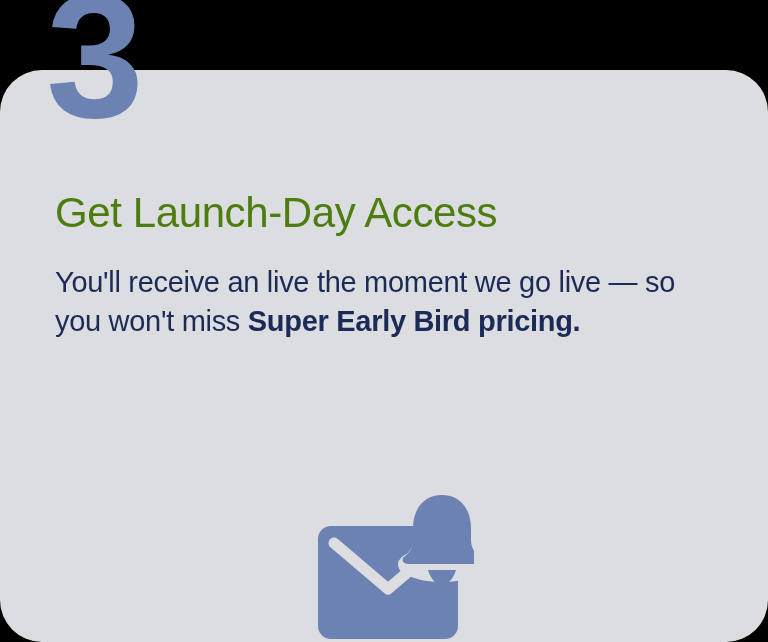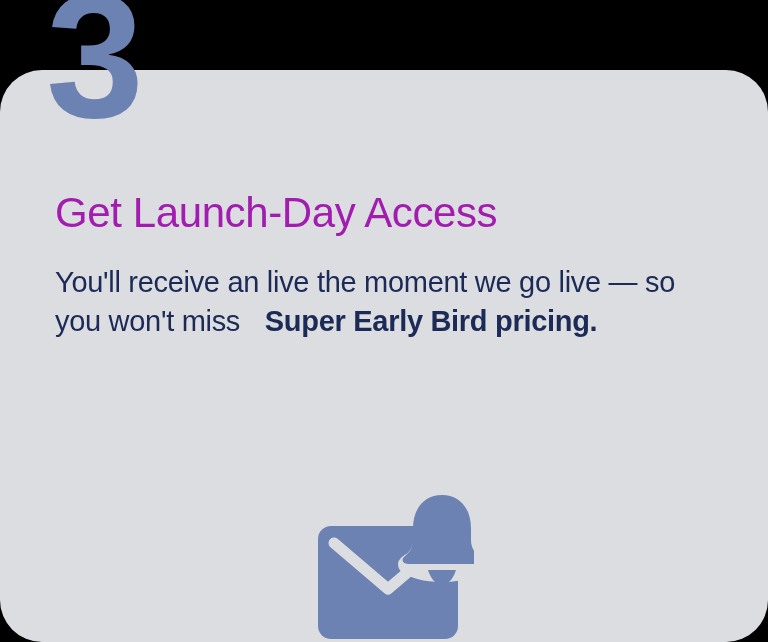--- a/index.html
+++ b/index.html
@@ -55,39 +55,38 @@
     width: 650px;
   }
 
   .card-title {
     margin: 0;
     font-family: "Liberation Sans", sans-serif;
     font-size: 42px;
     font-weight: normal;
     line-height: 46px;
     letter-spacing: -0.4px;
-    color: #a21caf;
+    color: #4d7c0f;
     white-space: nowrap;
   }
 
   .card-body {
     margin: 0;
     margin-top: 27px;
     width: 625px;
     font-family: "Liberation Sans", sans-serif;
     font-size: 29px;
     font-weight: normal;
     line-height: 39px;
     letter-spacing: -0.3px;
     color: #1b2a56;
   }
 
   .card-body .em {
     font-weight: bold;
-    margin-left: 17px;
   }
 
   
   .icon-wrap {
     position: absolute;
     left: 310px;
     top: 420px;
     width: 164px;
     height: 158px;
   }

